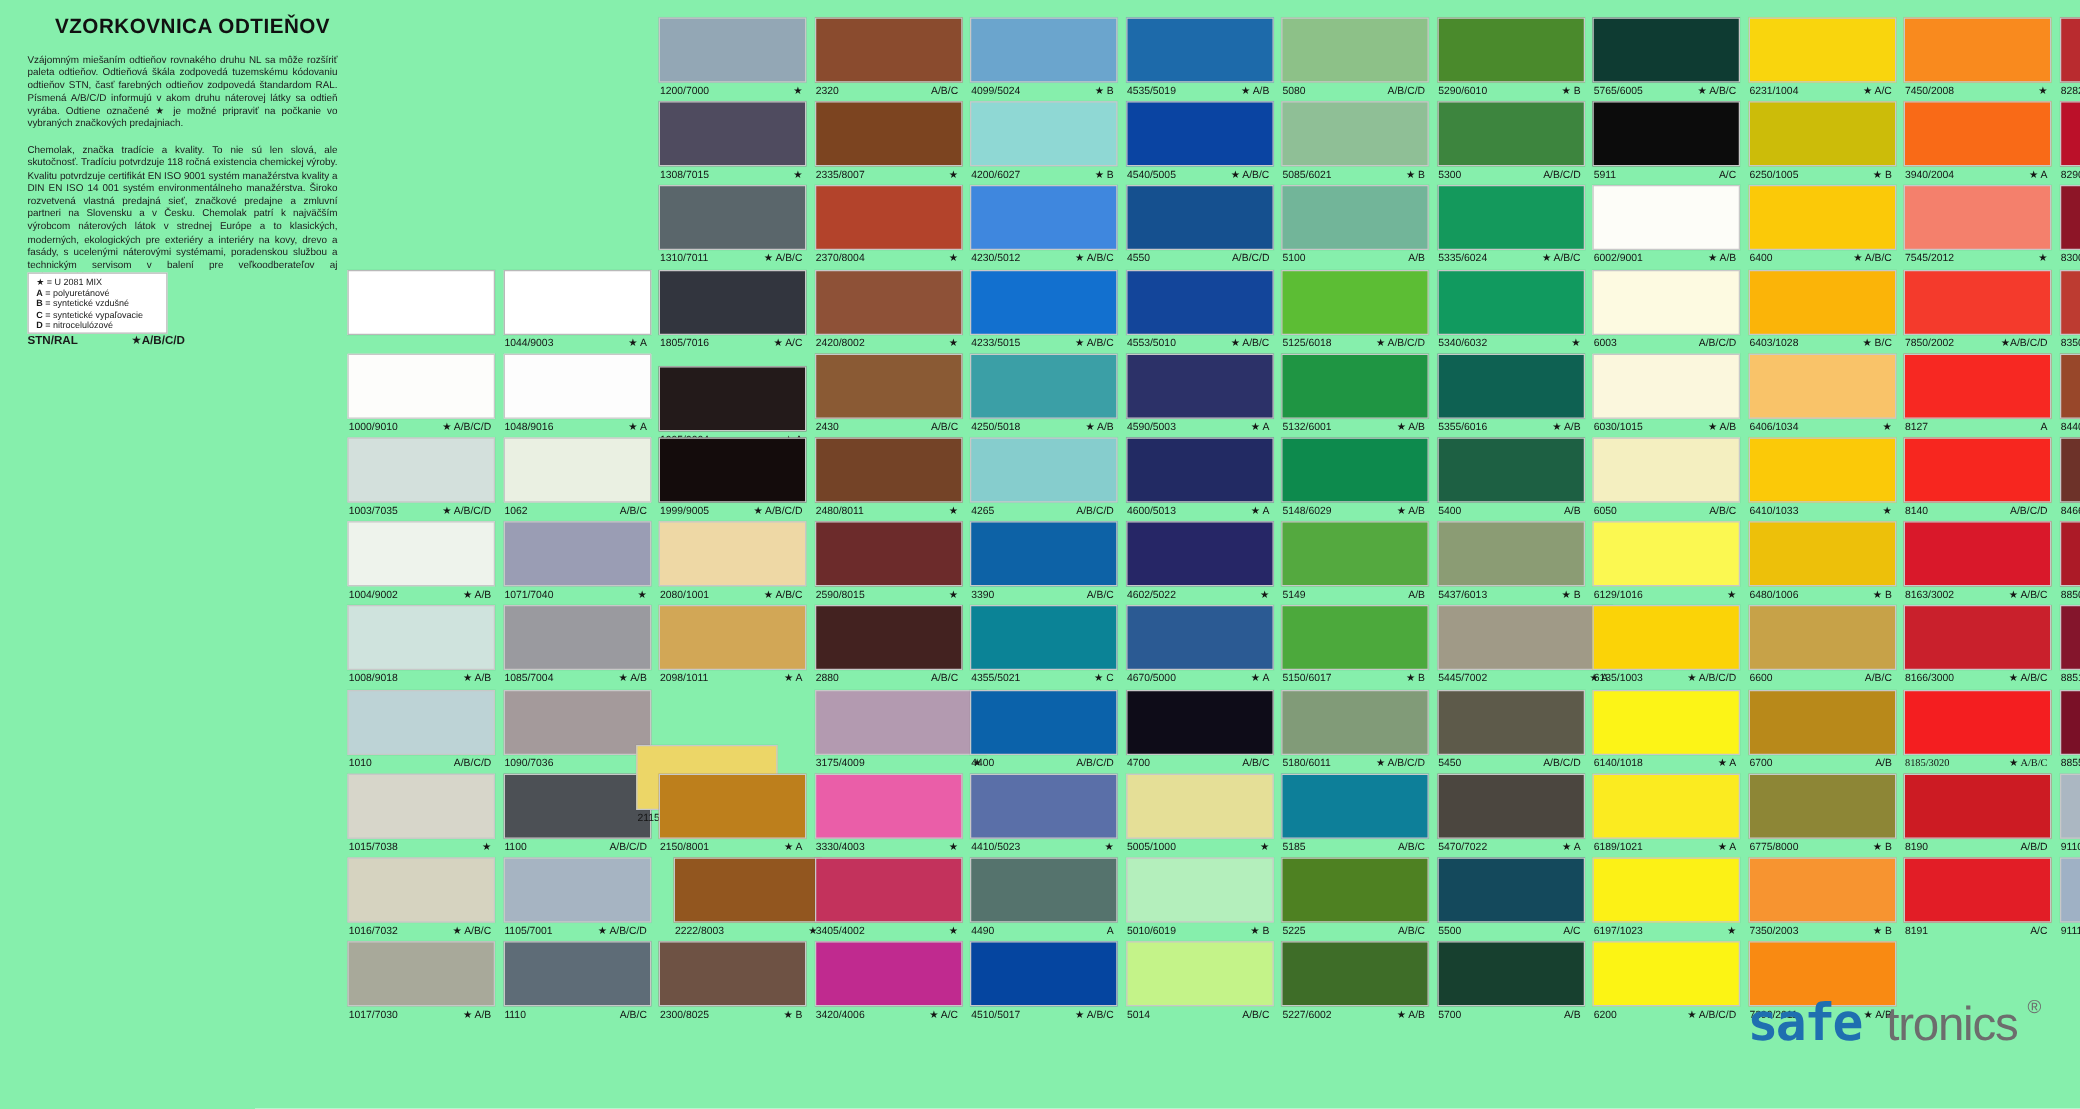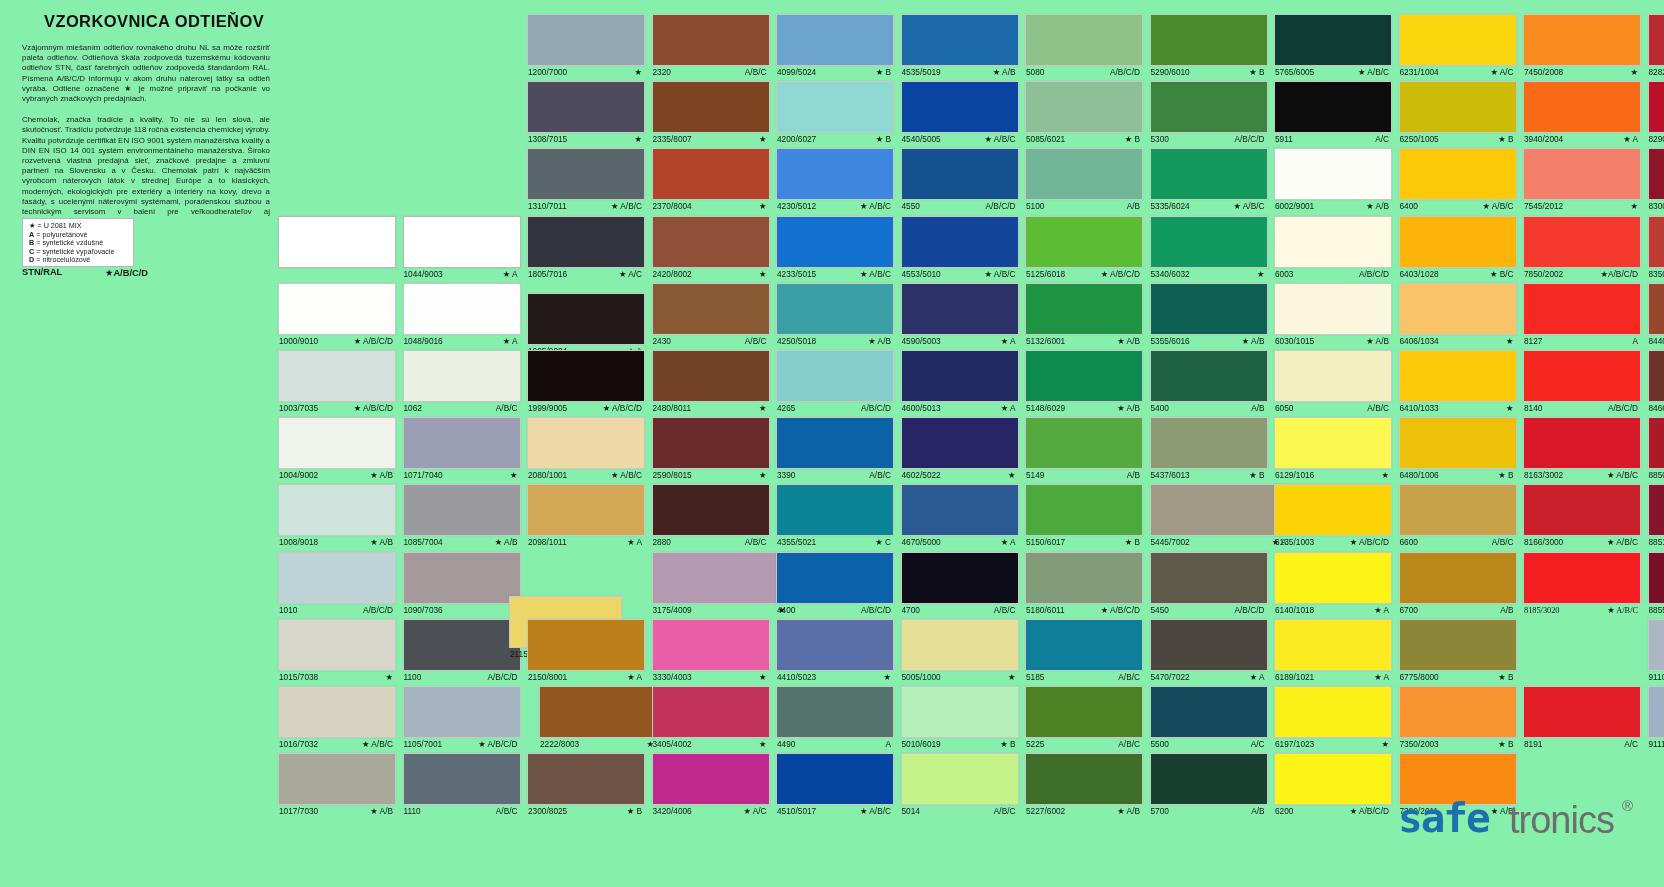--- a/index.html
+++ b/index.html
@@ -959,20 +959,27 @@
           <span class="sfx">★ A/B/C</span>
         </div>
       </div>
       <div class="cell" style="left: 1523px; top: 551.6px; width: 118px; font-family: Liberation Serif, serif;">
         <div class="chip" title="8185/3020" style="background: rgb(244, 30, 32);"></div>
         <div class="lbl">
           <span class="code">8185/3020</span>
           <span class="sfx">★ A/B/C</span>
         </div>
       </div>
+      <div class="cell" style="left: 1523px; top: 618.8px; width: 118px;">
+        <div class="chip" title="8190" style="background: rgb(204, 27, 35);"></div>
+        <div class="lbl">
+          <span class="code">8190</span>
+          <span class="sfx">A/B/D</span>
+        </div>
+      </div>
       <div class="cell" style="left: 1523px; top: 686px; width: 118px;">
         <div class="chip" title="8191" style="background: rgb(226, 29, 38);"></div>
         <div class="lbl">
           <span class="code">8191</span>
           <span class="sfx">A/C</span>
         </div>
       </div>
       <div class="cell" style="left: 1647.5px; top: 14px; width: 118px;">
         <div class="chip" title="8282/3013" style="background: rgb(185, 43, 47);"></div>
         <div class="lbl">

